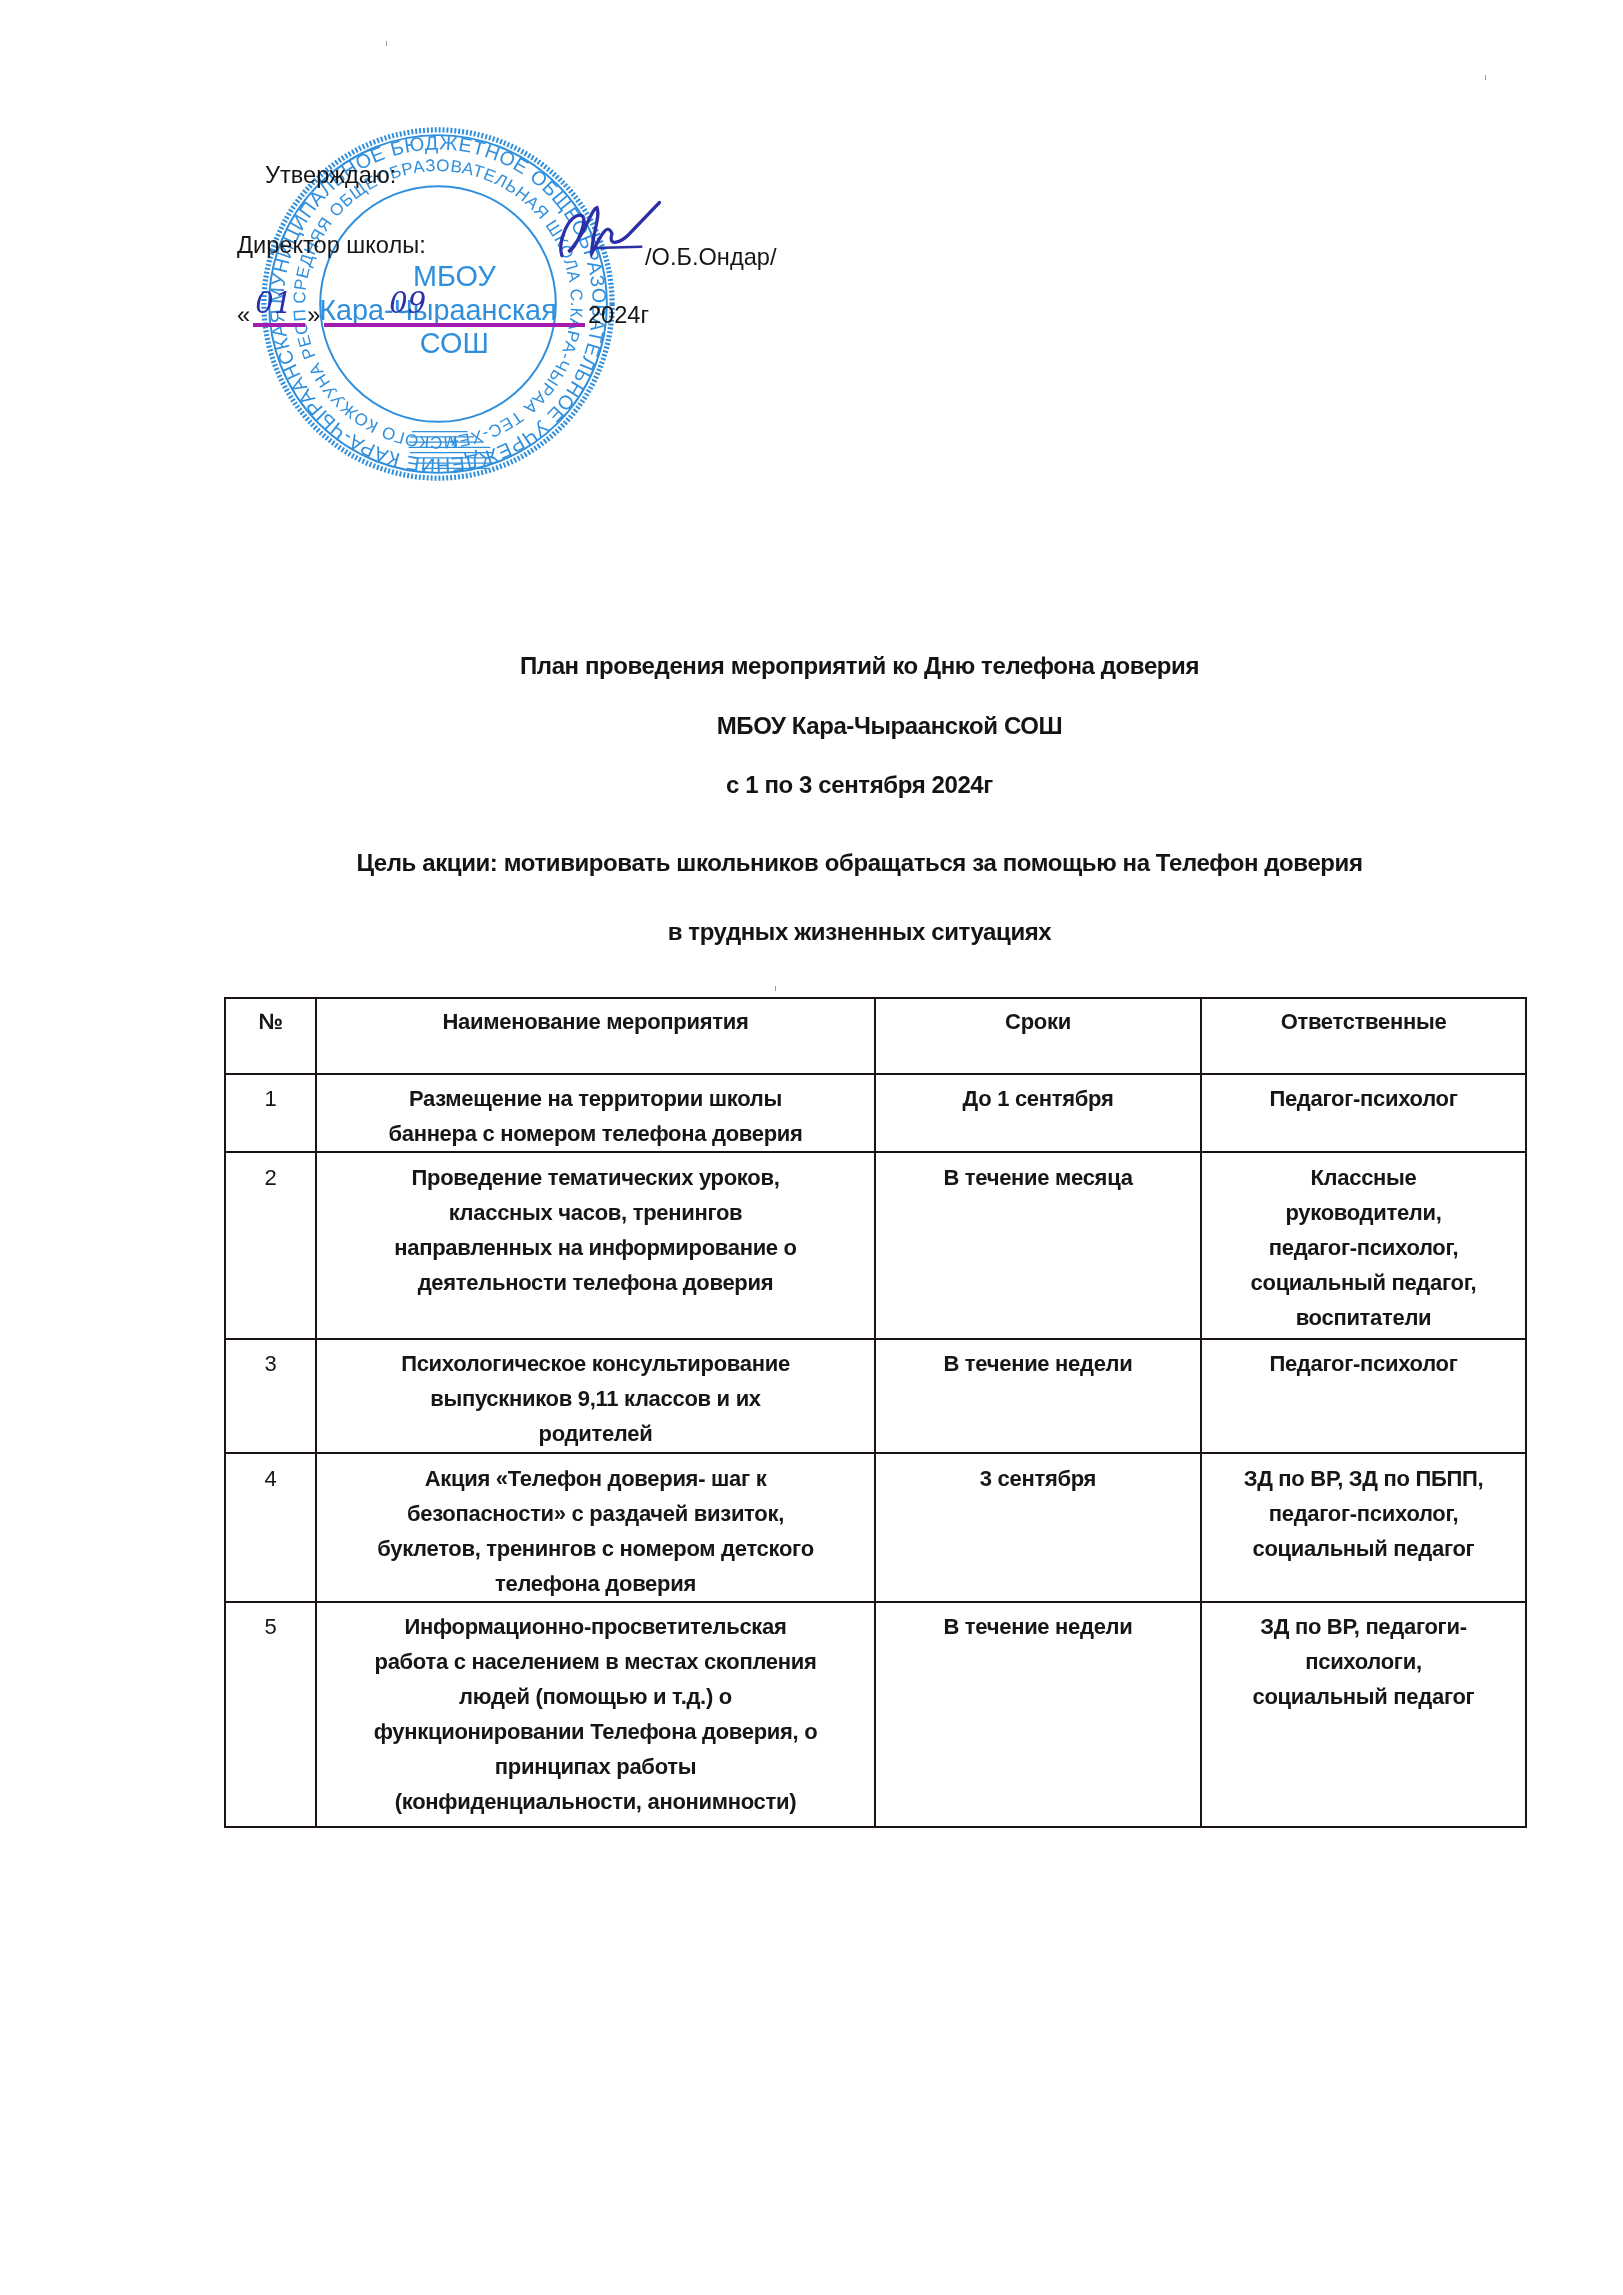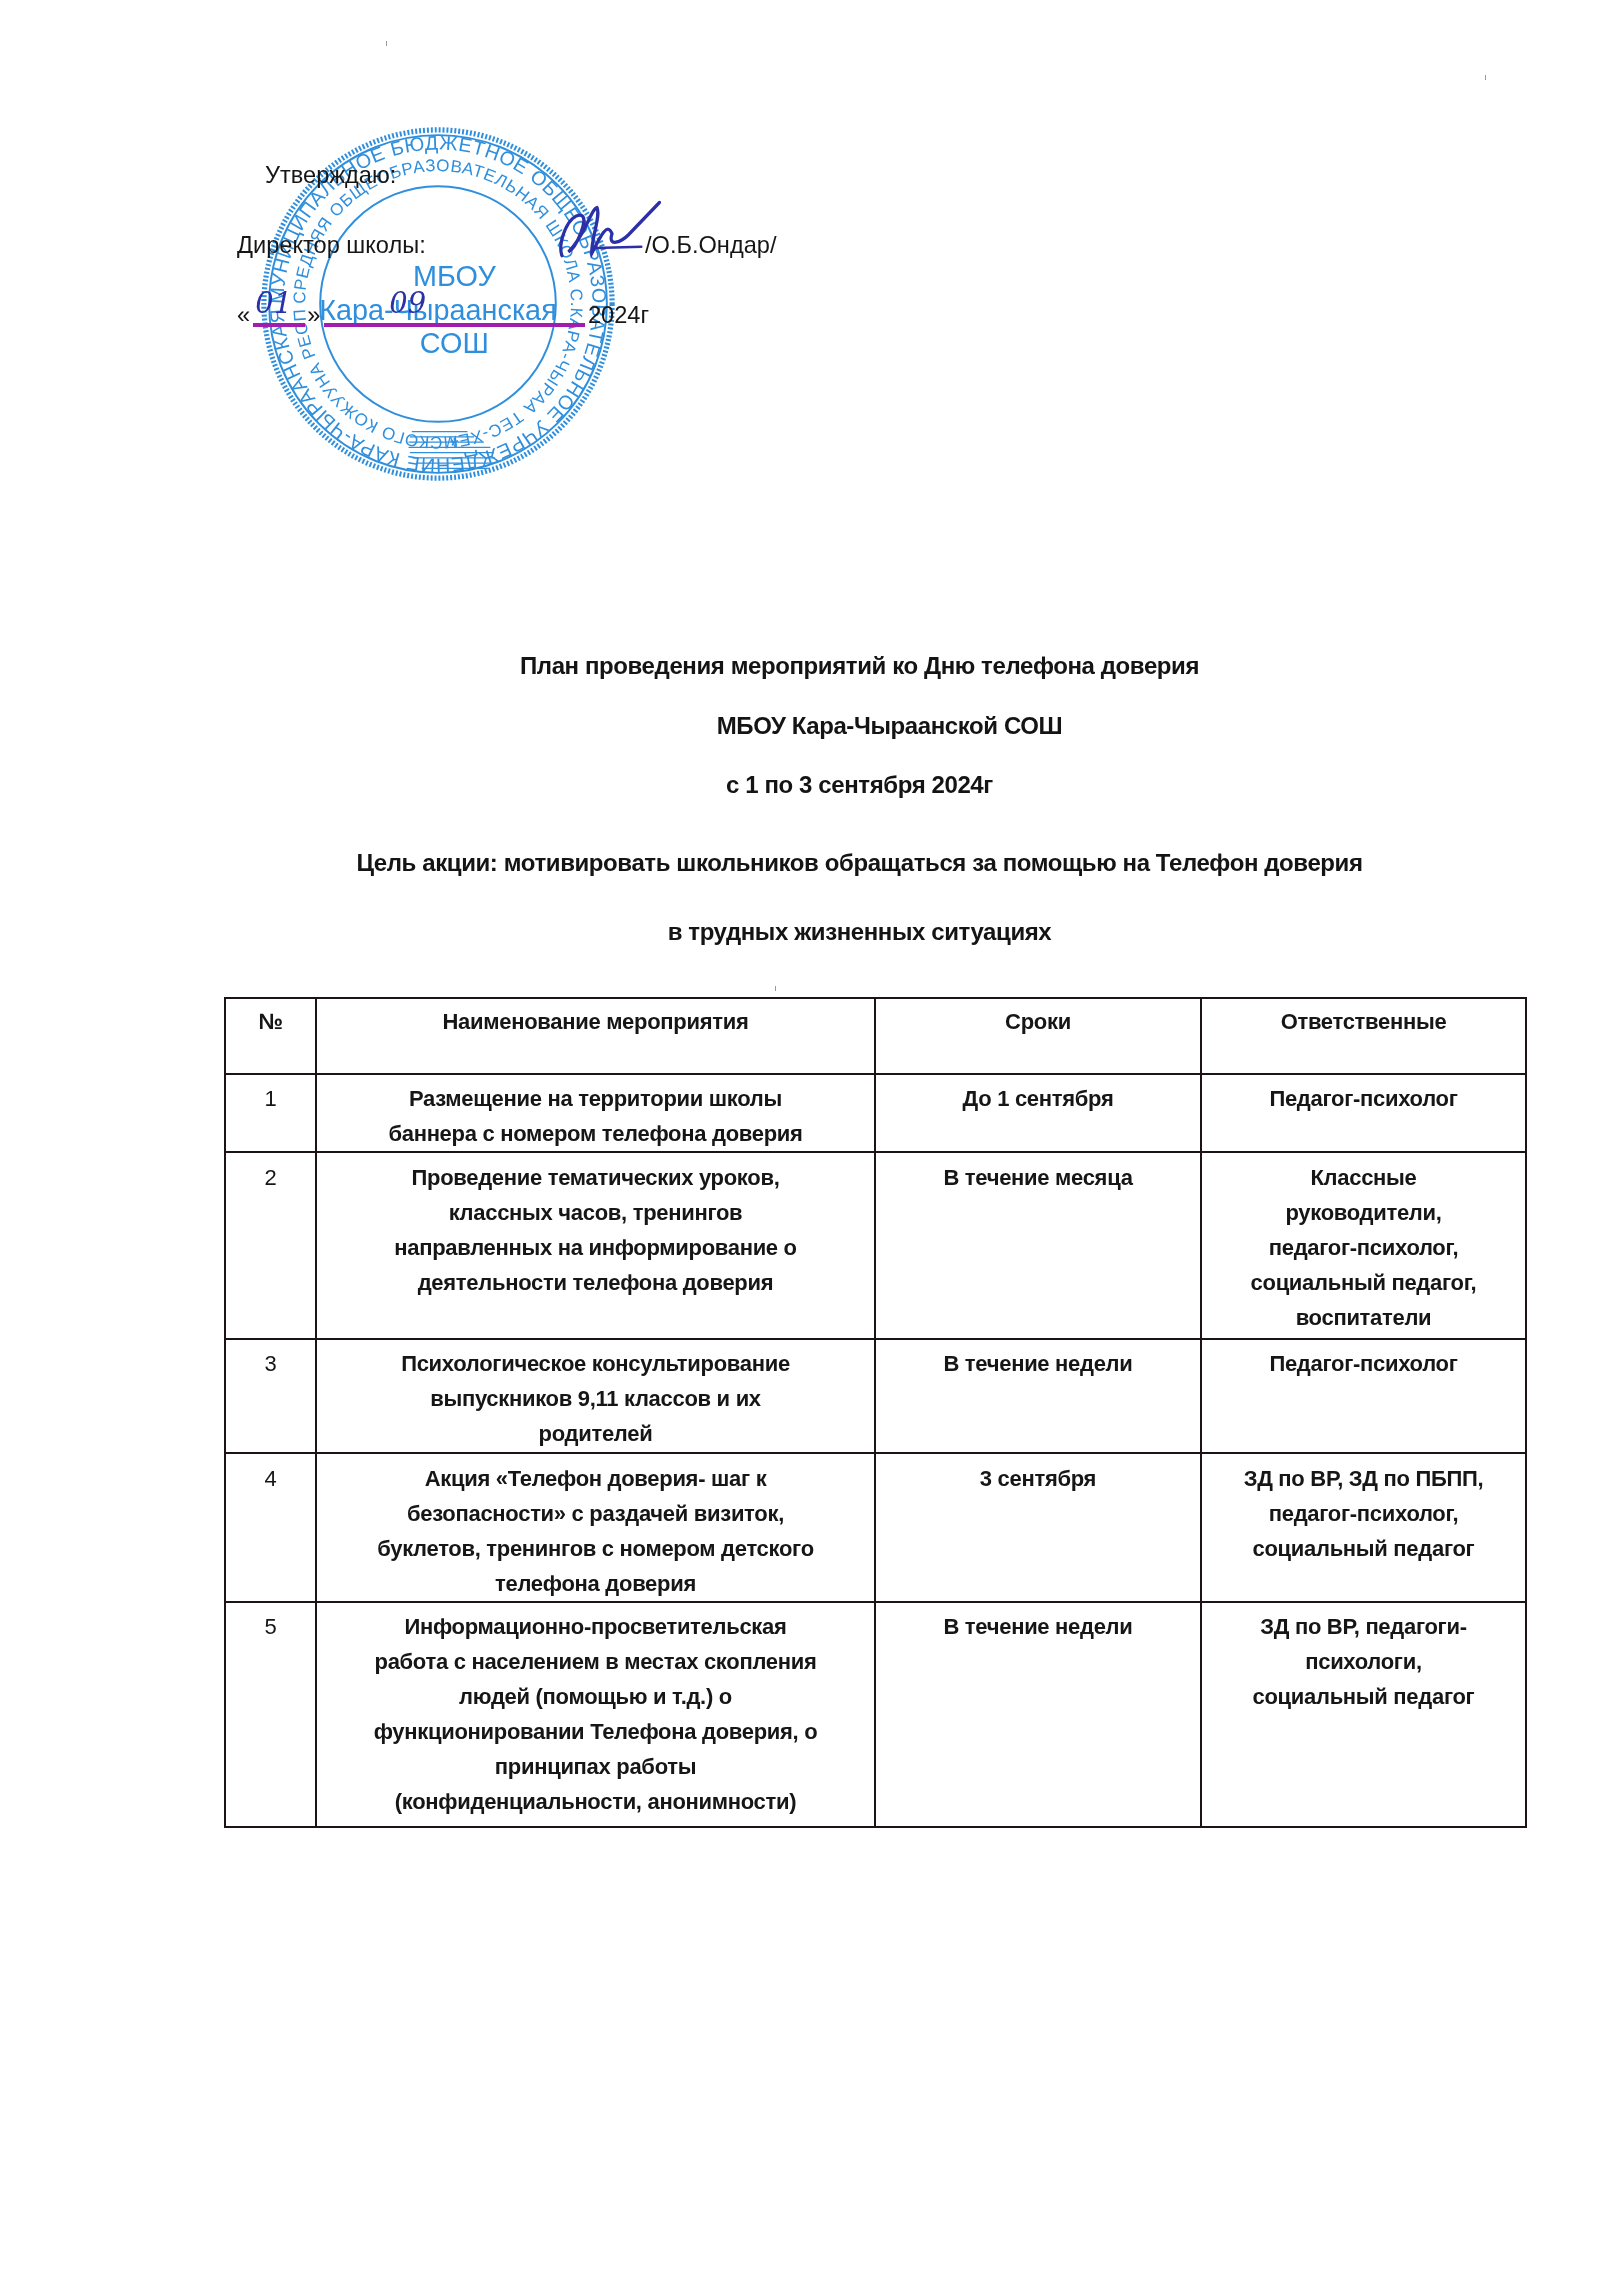--- a/index.html
+++ b/index.html
@@ -4,21 +4,21 @@
 <style>
   html, body { margin: 0; padding: 0; background: #ffffff; }
   body { width: 1623px; height: 2295px; position: relative; overflow: hidden;
          font-family: "Liberation Sans", sans-serif; color: #111; }
   .abs { position: absolute; white-space: nowrap; }
 
   
   .appr { font-size: 23.6px; line-height: 1; color: #161616; }
   .appr-approve { left: 237px; top: 164px; margin-left: 28px; }
   .appr-director { left: 237px; top: 234px; }
-  .appr-name { left: 645px; top: 234px; }
+  .appr-name { left: 645px; top: 246px; }
   .appr-date { left: 237px; top: 301px; }
   .uline { display: inline-block; border-bottom: 4px solid #a21caf; height: 22px; vertical-align: -3.9px; position: relative; }
   .day-line { width: 52px; margin: 0 2.6px; }
   .month-line { width: 261px; margin: 0 2.6px 0 3.9px; }
   .hand { position: absolute; font-family: "DejaVu Serif", serif; font-style: italic;
           color: #2b2fa8; font-size: 29px; top: -11.8px; }
 
   
   .stamp { position: absolute; left: 258px; top: 124px; width: 360px; height: 360px; pointer-events: none; }
 

